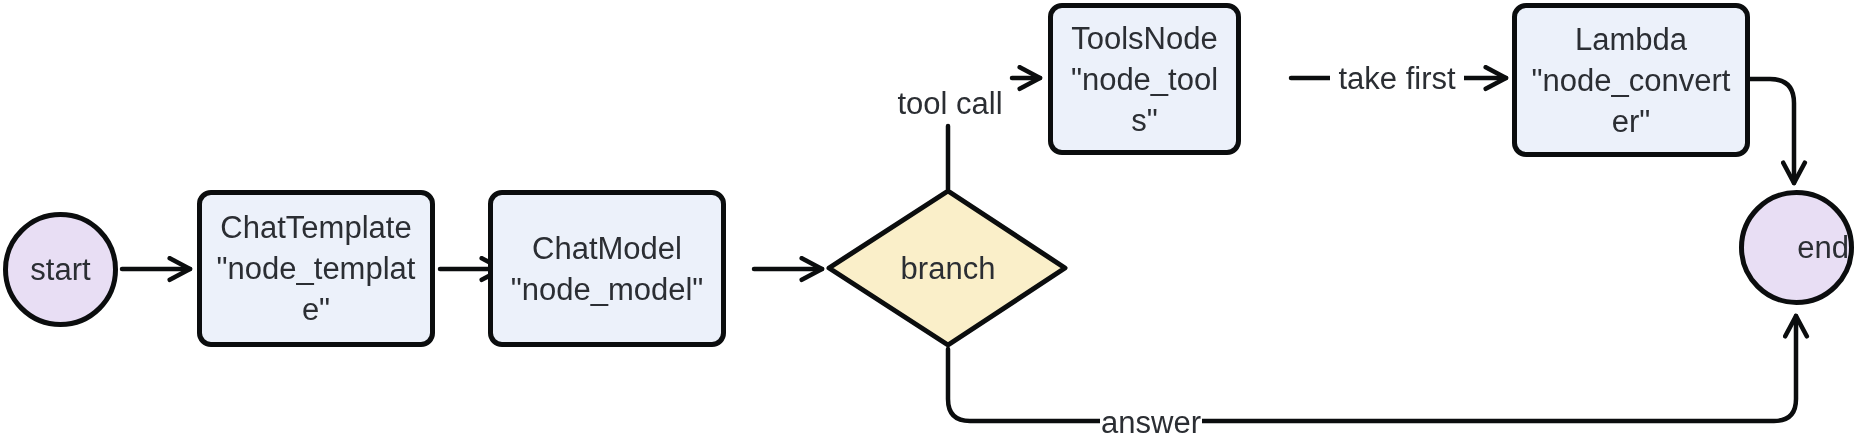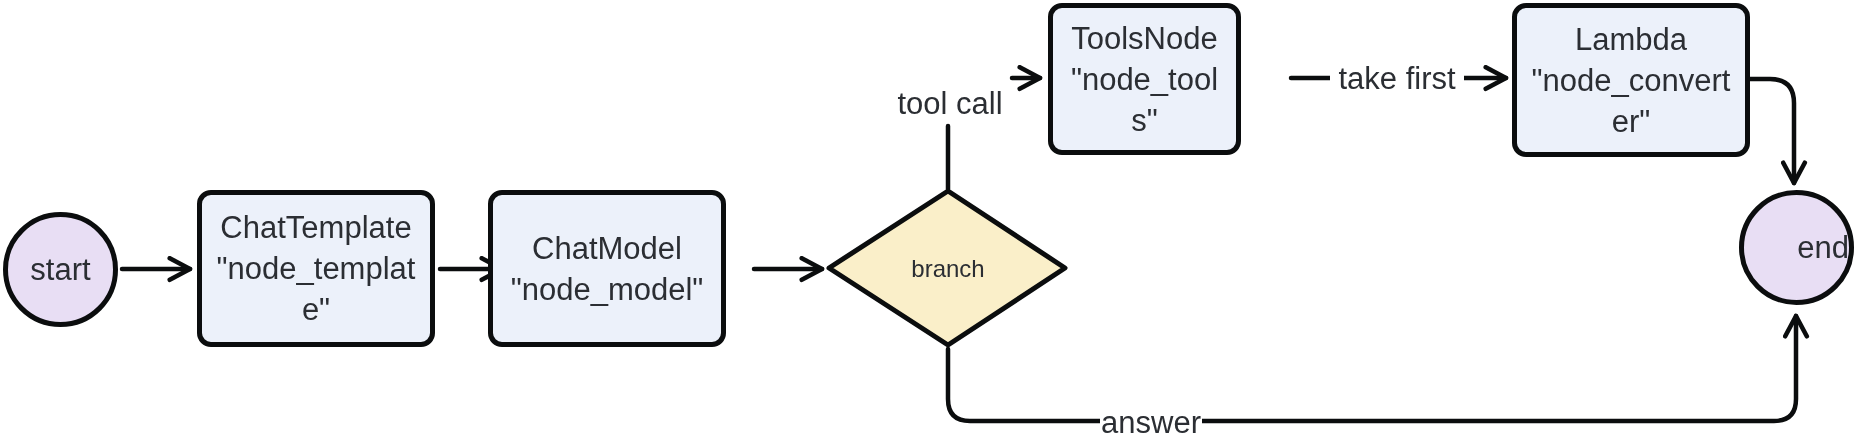--- a/index.html
+++ b/index.html
@@ -16,21 +16,21 @@
   .arrowhead{fill:none;stroke:var(--c-edge);stroke-width:1.7;stroke-linecap:round;stroke-linejoin:round;}
   .diamond{fill:var(--c-diamond-fill);stroke:var(--c-border);stroke-width:5;stroke-linejoin:round;}
   .node{position:absolute;box-sizing:border-box;display:flex;align-items:center;justify-content:center;
         font-size:31px;line-height:41px;text-align:center;}
   .rect{background:var(--c-rect-fill);border:5px solid var(--c-border);border-radius:14px;padding:0 10px;}
   .rect .ntext{width:100%;}
   .rect .ntext div{word-break:break-all;}
   .circle{width:115px;height:115px;border-radius:50%;background:var(--c-circle-fill);
           border:5px solid var(--c-border);}
   .dlabel{position:absolute;display:flex;align-items:center;justify-content:center;
-          font-size:24px;line-height:40px;}
+          font-size:31px;line-height:40px;}
   .elabel{position:absolute;display:flex;align-items:center;justify-content:center;
           font-size:31px;line-height:40px;height:40px;}
   .elabel.bg{background:var(--c-label-bg);}
 </style>
 </head>
 <body>
 
 <div class="stage">
 
   <svg class="edges" width="1856" height="440" viewBox="0 0 1856 440">

